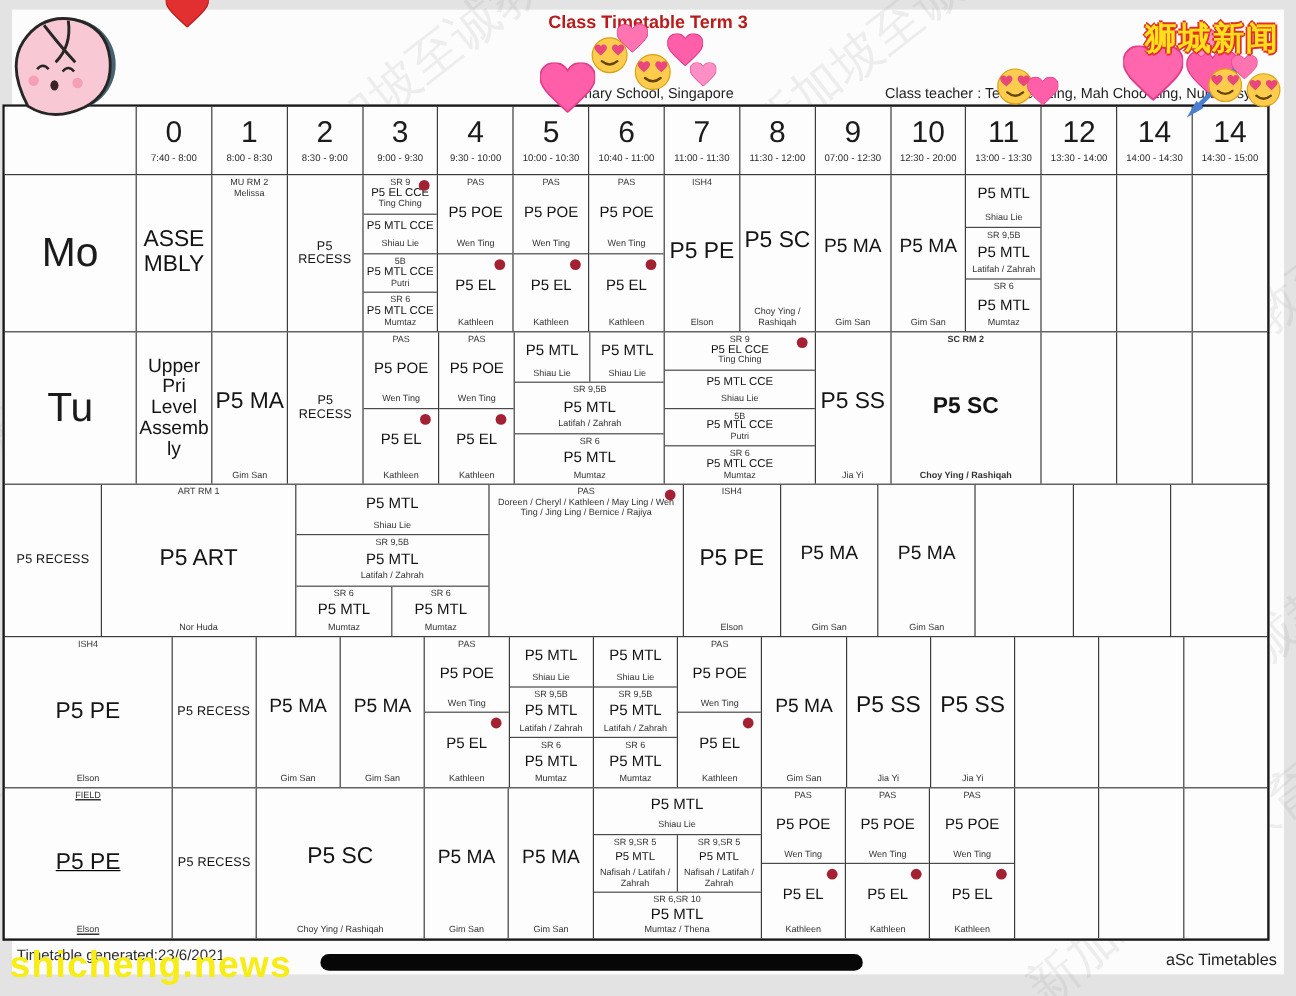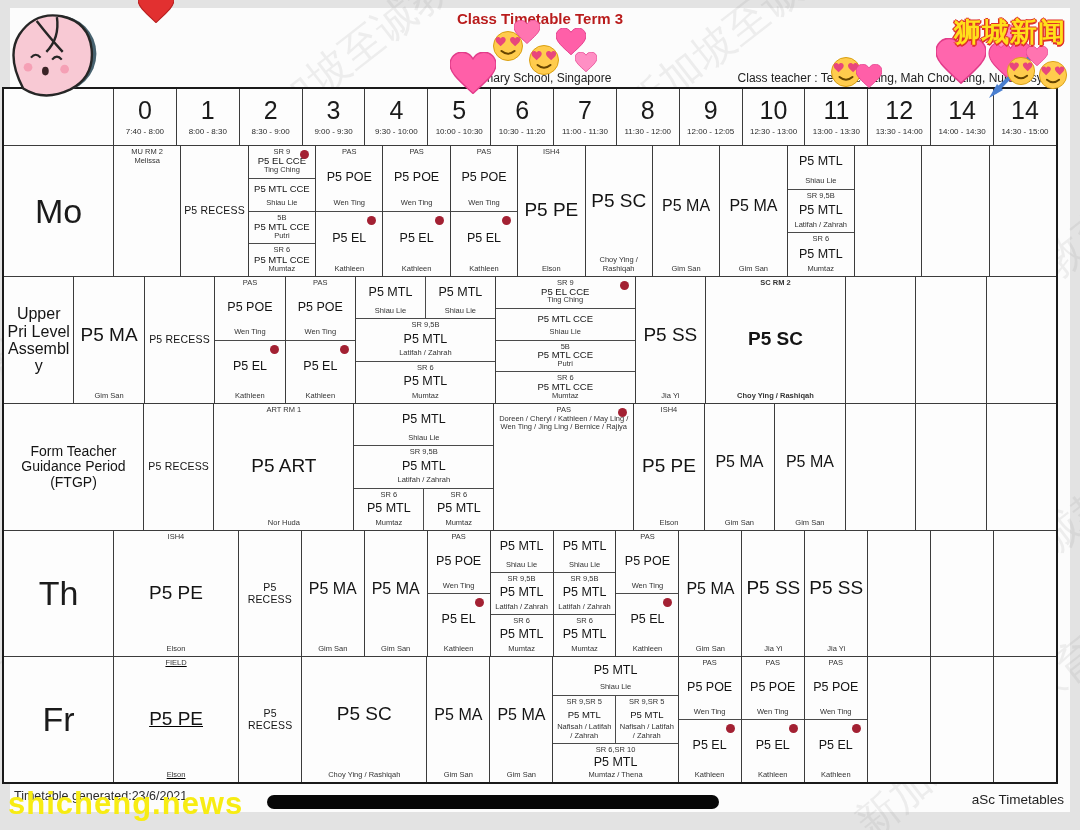--- a/index.html
+++ b/index.html
@@ -122,37 +122,37 @@
       <div class="tt-pcell">
         <div class="tt-pnum">4</div>
         <div class="tt-ptime">9:30 - 10:00</div>
       </div>
       <div class="tt-pcell">
         <div class="tt-pnum">5</div>
         <div class="tt-ptime">10:00 - 10:30</div>
       </div>
       <div class="tt-pcell">
         <div class="tt-pnum">6</div>
-        <div class="tt-ptime">10:30 - 11:20</div>
+        <div class="tt-ptime">10:40 - 11:00</div>
       </div>
       <div class="tt-pcell">
         <div class="tt-pnum">7</div>
         <div class="tt-ptime">11:00 - 11:30</div>
       </div>
       <div class="tt-pcell">
         <div class="tt-pnum">8</div>
         <div class="tt-ptime">11:30 - 12:00</div>
       </div>
       <div class="tt-pcell">
         <div class="tt-pnum">9</div>
-        <div class="tt-ptime">12:00 - 12:05</div>
+        <div class="tt-ptime">07:00 - 12:30</div>
       </div>
       <div class="tt-pcell">
         <div class="tt-pnum">10</div>
-        <div class="tt-ptime">12:30 - 13:00</div>
+        <div class="tt-ptime">12:30 - 20:00</div>
       </div>
       <div class="tt-pcell">
         <div class="tt-pnum">11</div>
         <div class="tt-ptime">13:00 - 13:30</div>
       </div>
       <div class="tt-pcell">
         <div class="tt-pnum">12</div>
         <div class="tt-ptime">13:30 - 14:00</div>
       </div>
       <div class="tt-pcell">
@@ -162,20 +162,27 @@
       <div class="tt-pcell">
         <div class="tt-pnum">14</div>
         <div class="tt-ptime">14:30 - 15:00</div>
       </div>
     </div>
     <div class="tt-row" style="flex: 0 0 131px;">
       <div class="tt-day">Mo</div>
       <div class="tt-block" style="flex: 1 1 0px;">
         <div class="tt-sec" style="flex: 1 1 0px;">
           <div class="tt-cell sz-xl">
+            <div class="tt-subject">ASSEMBLY</div>
+          </div>
+        </div>
+      </div>
+      <div class="tt-block" style="flex: 1 1 0px;">
+        <div class="tt-sec" style="flex: 1 1 0px;">
+          <div class="tt-cell sz-xl">
             <div class="tt-room">MU RM 2</div>
             <div class="tt-teacher">Melissa</div>
           </div>
         </div>
       </div>
       <div class="tt-block" style="flex: 1 1 0px;">
         <div class="tt-sec" style="flex: 1 1 0px;">
           <div class="tt-cell sz-rc">
             <div class="tt-subject">P5 RECESS</div>
           </div>
@@ -312,20 +319,21 @@
             <div class="tt-subject">P5 MTL</div>
             <div class="tt-teacher">Mumtaz</div>
           </div>
         </div>
       </div>
       <div class="tt-block tt-empty" style="flex: 1 1 0px;"></div>
       <div class="tt-block tt-empty" style="flex: 1 1 0px;"></div>
       <div class="tt-block tt-empty" style="flex: 1 1 0px;"></div>
     </div>
     <div class="tt-row" style="flex: 0 0 127px;">
+      <div class="tt-day">Tu</div>
       <div class="tt-block" style="flex: 1 1 0px;">
         <div class="tt-sec" style="flex: 1 1 0px;">
           <div class="tt-cell sz-lg">
             <div class="tt-subject">Upper Pri Level Assembly</div>
           </div>
         </div>
       </div>
       <div class="tt-block" style="flex: 1 1 0px;">
         <div class="tt-sec" style="flex: 1 1 0px;">
           <div class="tt-cell sz-xl">
@@ -444,27 +452,20 @@
             <div class="tt-subject">P5 SC</div>
             <div class="tt-teacher">Choy Ying / Rashiqah</div>
           </div>
         </div>
       </div>
       <div class="tt-block tt-empty" style="flex: 1 1 0px;"></div>
       <div class="tt-block tt-empty" style="flex: 1 1 0px;"></div>
       <div class="tt-block tt-empty" style="flex: 1 1 0px;"></div>
     </div>
     <div class="tt-row" style="flex: 0 0 127px;">
-      <div class="tt-block" style="flex: 2 1 0px;">
-        <div class="tt-sec" style="flex: 1 1 0px;">
-          <div class="tt-cell sz-lg2">
-            <div class="tt-subject">Form Teacher Guidance Period (FTGP)</div>
-          </div>
-        </div>
-      </div>
       <div class="tt-block" style="flex: 1 1 0px;">
         <div class="tt-sec" style="flex: 1 1 0px;">
           <div class="tt-cell sz-rc">
             <div class="tt-subject">P5 RECESS</div>
           </div>
         </div>
       </div>
       <div class="tt-block" style="flex: 2 1 0px;">
         <div class="tt-sec" style="flex: 1 1 0px;">
           <div class="tt-cell sz-xl">
@@ -533,21 +534,20 @@
             <div class="tt-subject">P5 MA</div>
             <div class="tt-teacher">Gim San</div>
           </div>
         </div>
       </div>
       <div class="tt-block tt-empty" style="flex: 1 1 0px;"></div>
       <div class="tt-block tt-empty" style="flex: 1 1 0px;"></div>
       <div class="tt-block tt-empty" style="flex: 1 1 0px;"></div>
     </div>
     <div class="tt-row" style="flex: 0 0 126px;">
-      <div class="tt-day">Th</div>
       <div class="tt-block" style="flex: 2 1 0px;">
         <div class="tt-sec" style="flex: 1 1 0px;">
           <div class="tt-cell sz-xl">
             <div class="tt-room">ISH4</div>
             <div class="tt-subject">P5 PE</div>
             <div class="tt-teacher">Elson</div>
           </div>
         </div>
       </div>
       <div class="tt-block" style="flex: 1 1 0px;">
@@ -671,21 +671,20 @@
             <div class="tt-subject">P5 SS</div>
             <div class="tt-teacher">Jia Yi</div>
           </div>
         </div>
       </div>
       <div class="tt-block tt-empty" style="flex: 1 1 0px;"></div>
       <div class="tt-block tt-empty" style="flex: 1 1 0px;"></div>
       <div class="tt-block tt-empty" style="flex: 1 1 0px;"></div>
     </div>
     <div class="tt-row" style="flex: 0 0 125px;">
-      <div class="tt-day">Fr</div>
       <div class="tt-block" style="flex: 2 1 0px; text-decoration: underline;">
         <div class="tt-sec" style="flex: 1 1 0px;">
           <div class="tt-cell sz-xl">
             <div class="tt-room">FIELD</div>
             <div class="tt-subject">P5 PE</div>
             <div class="tt-teacher">Elson</div>
           </div>
         </div>
       </div>
       <div class="tt-block" style="flex: 1 1 0px;">

